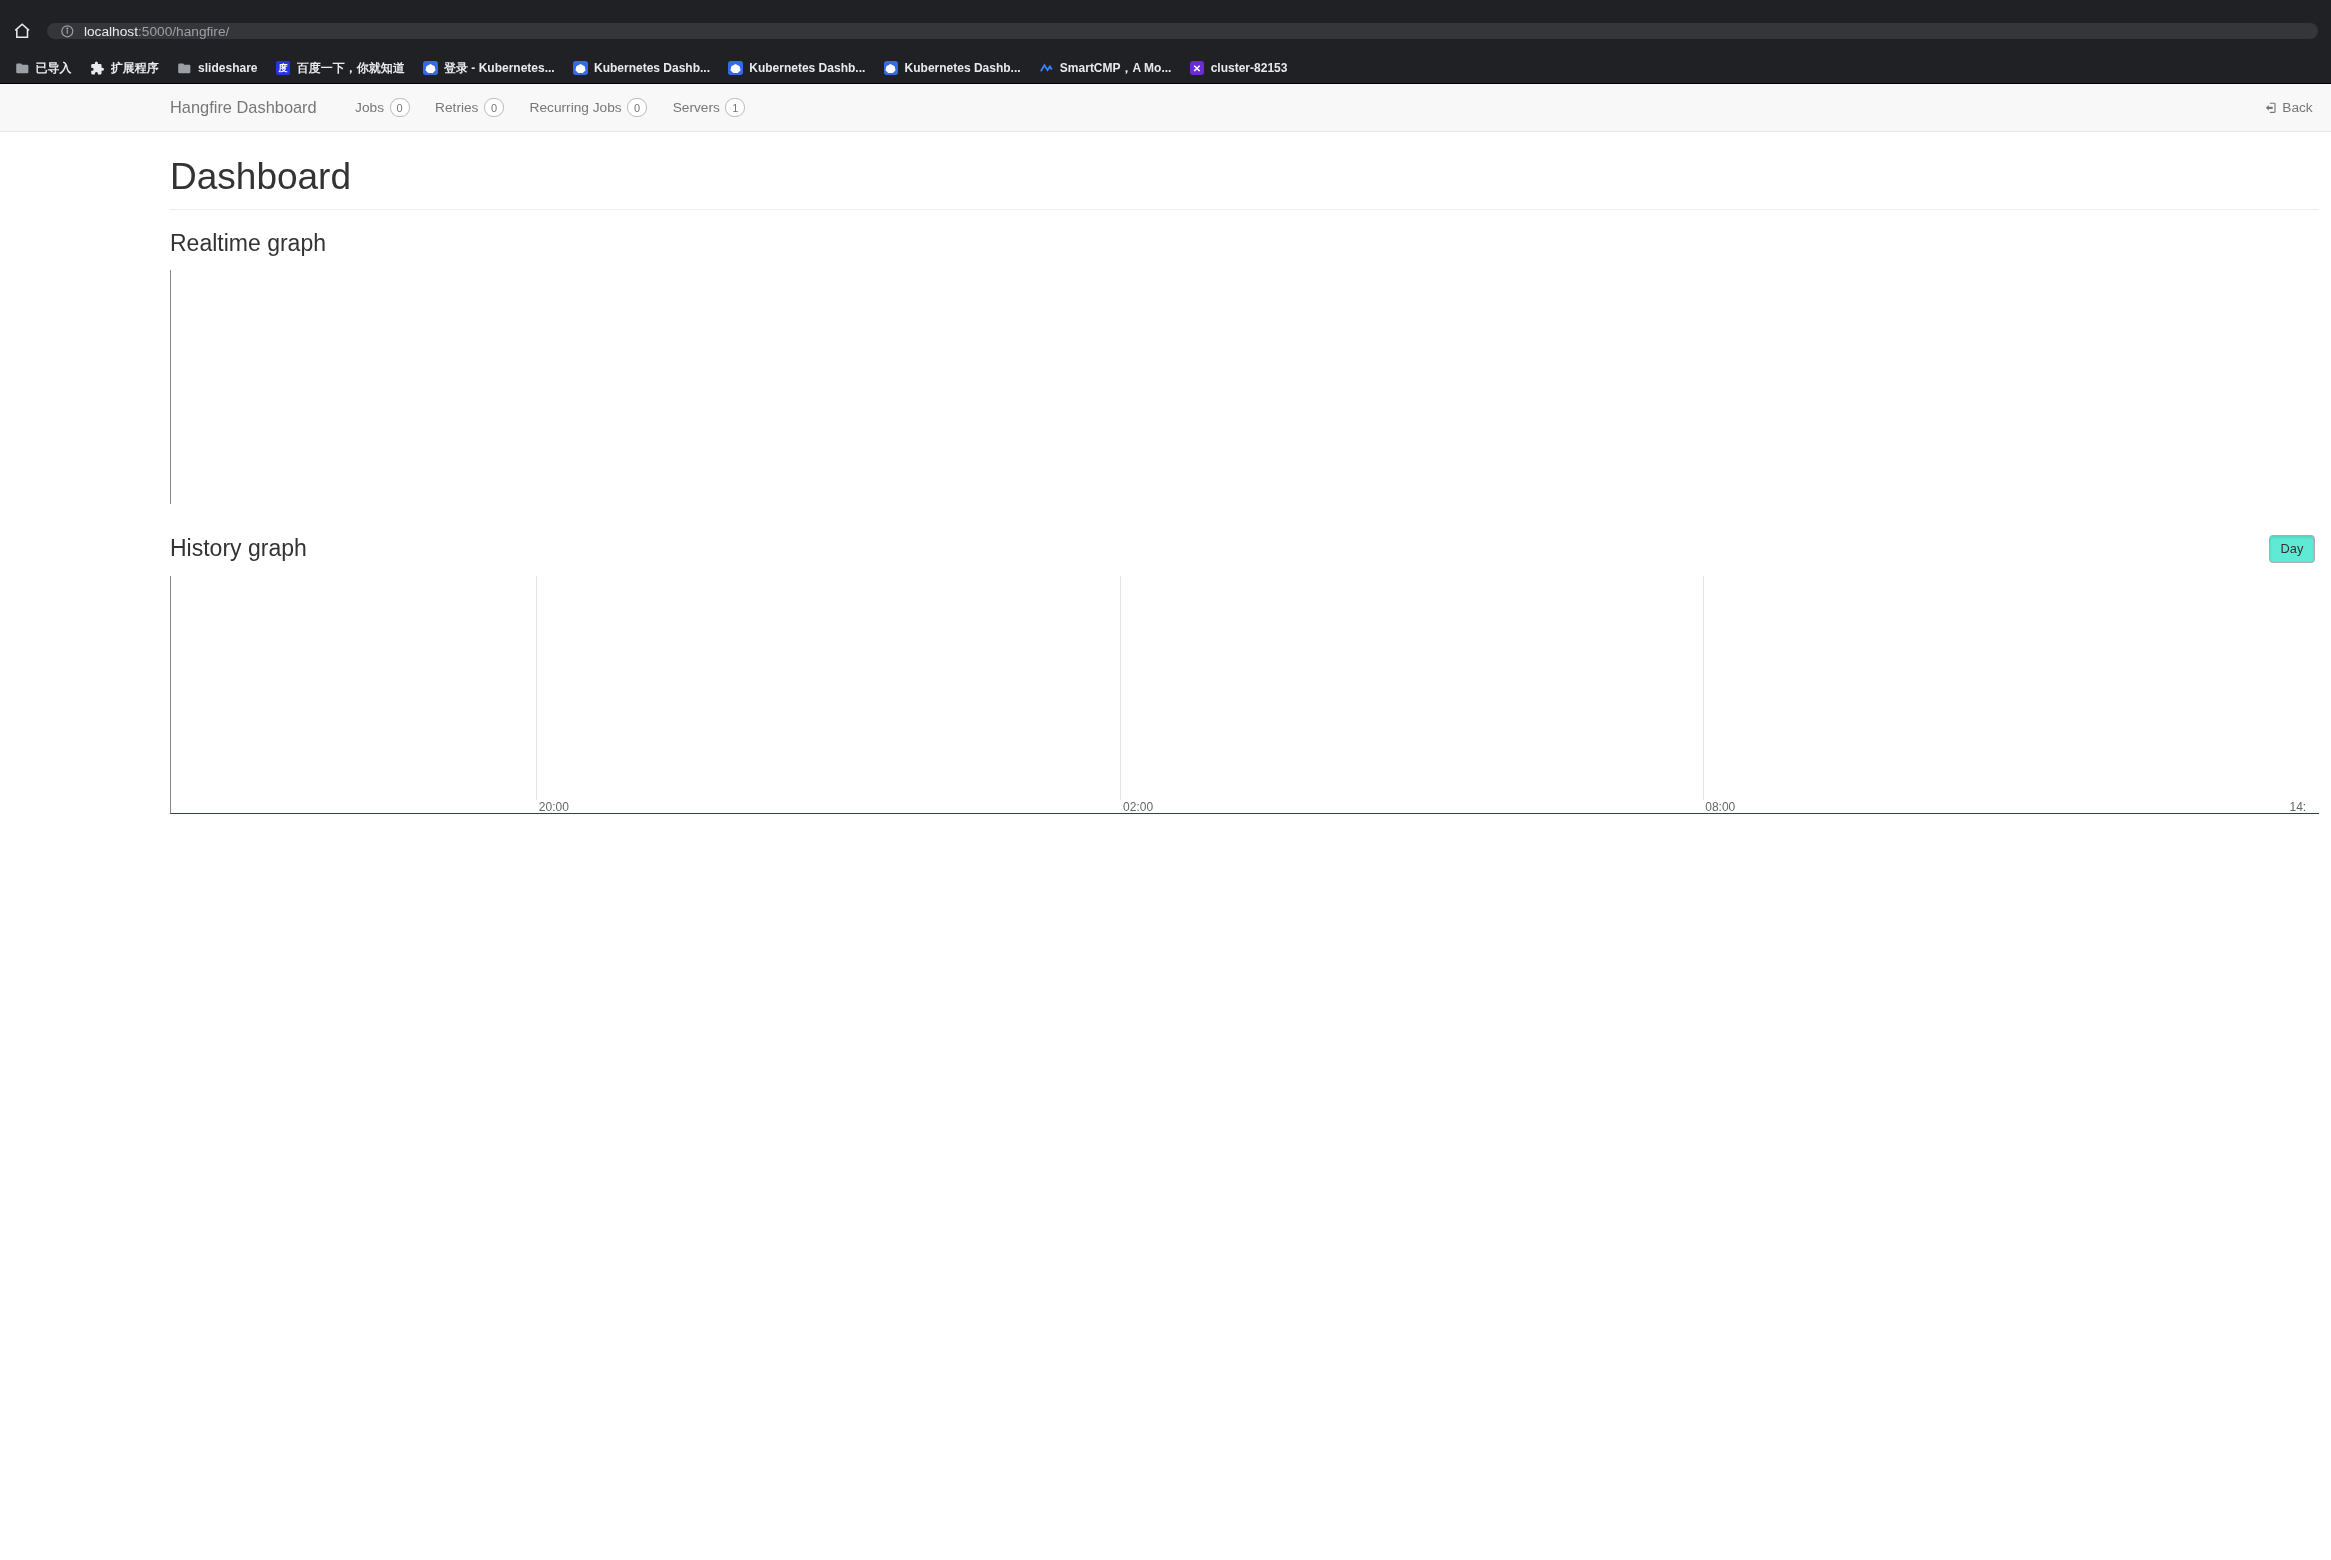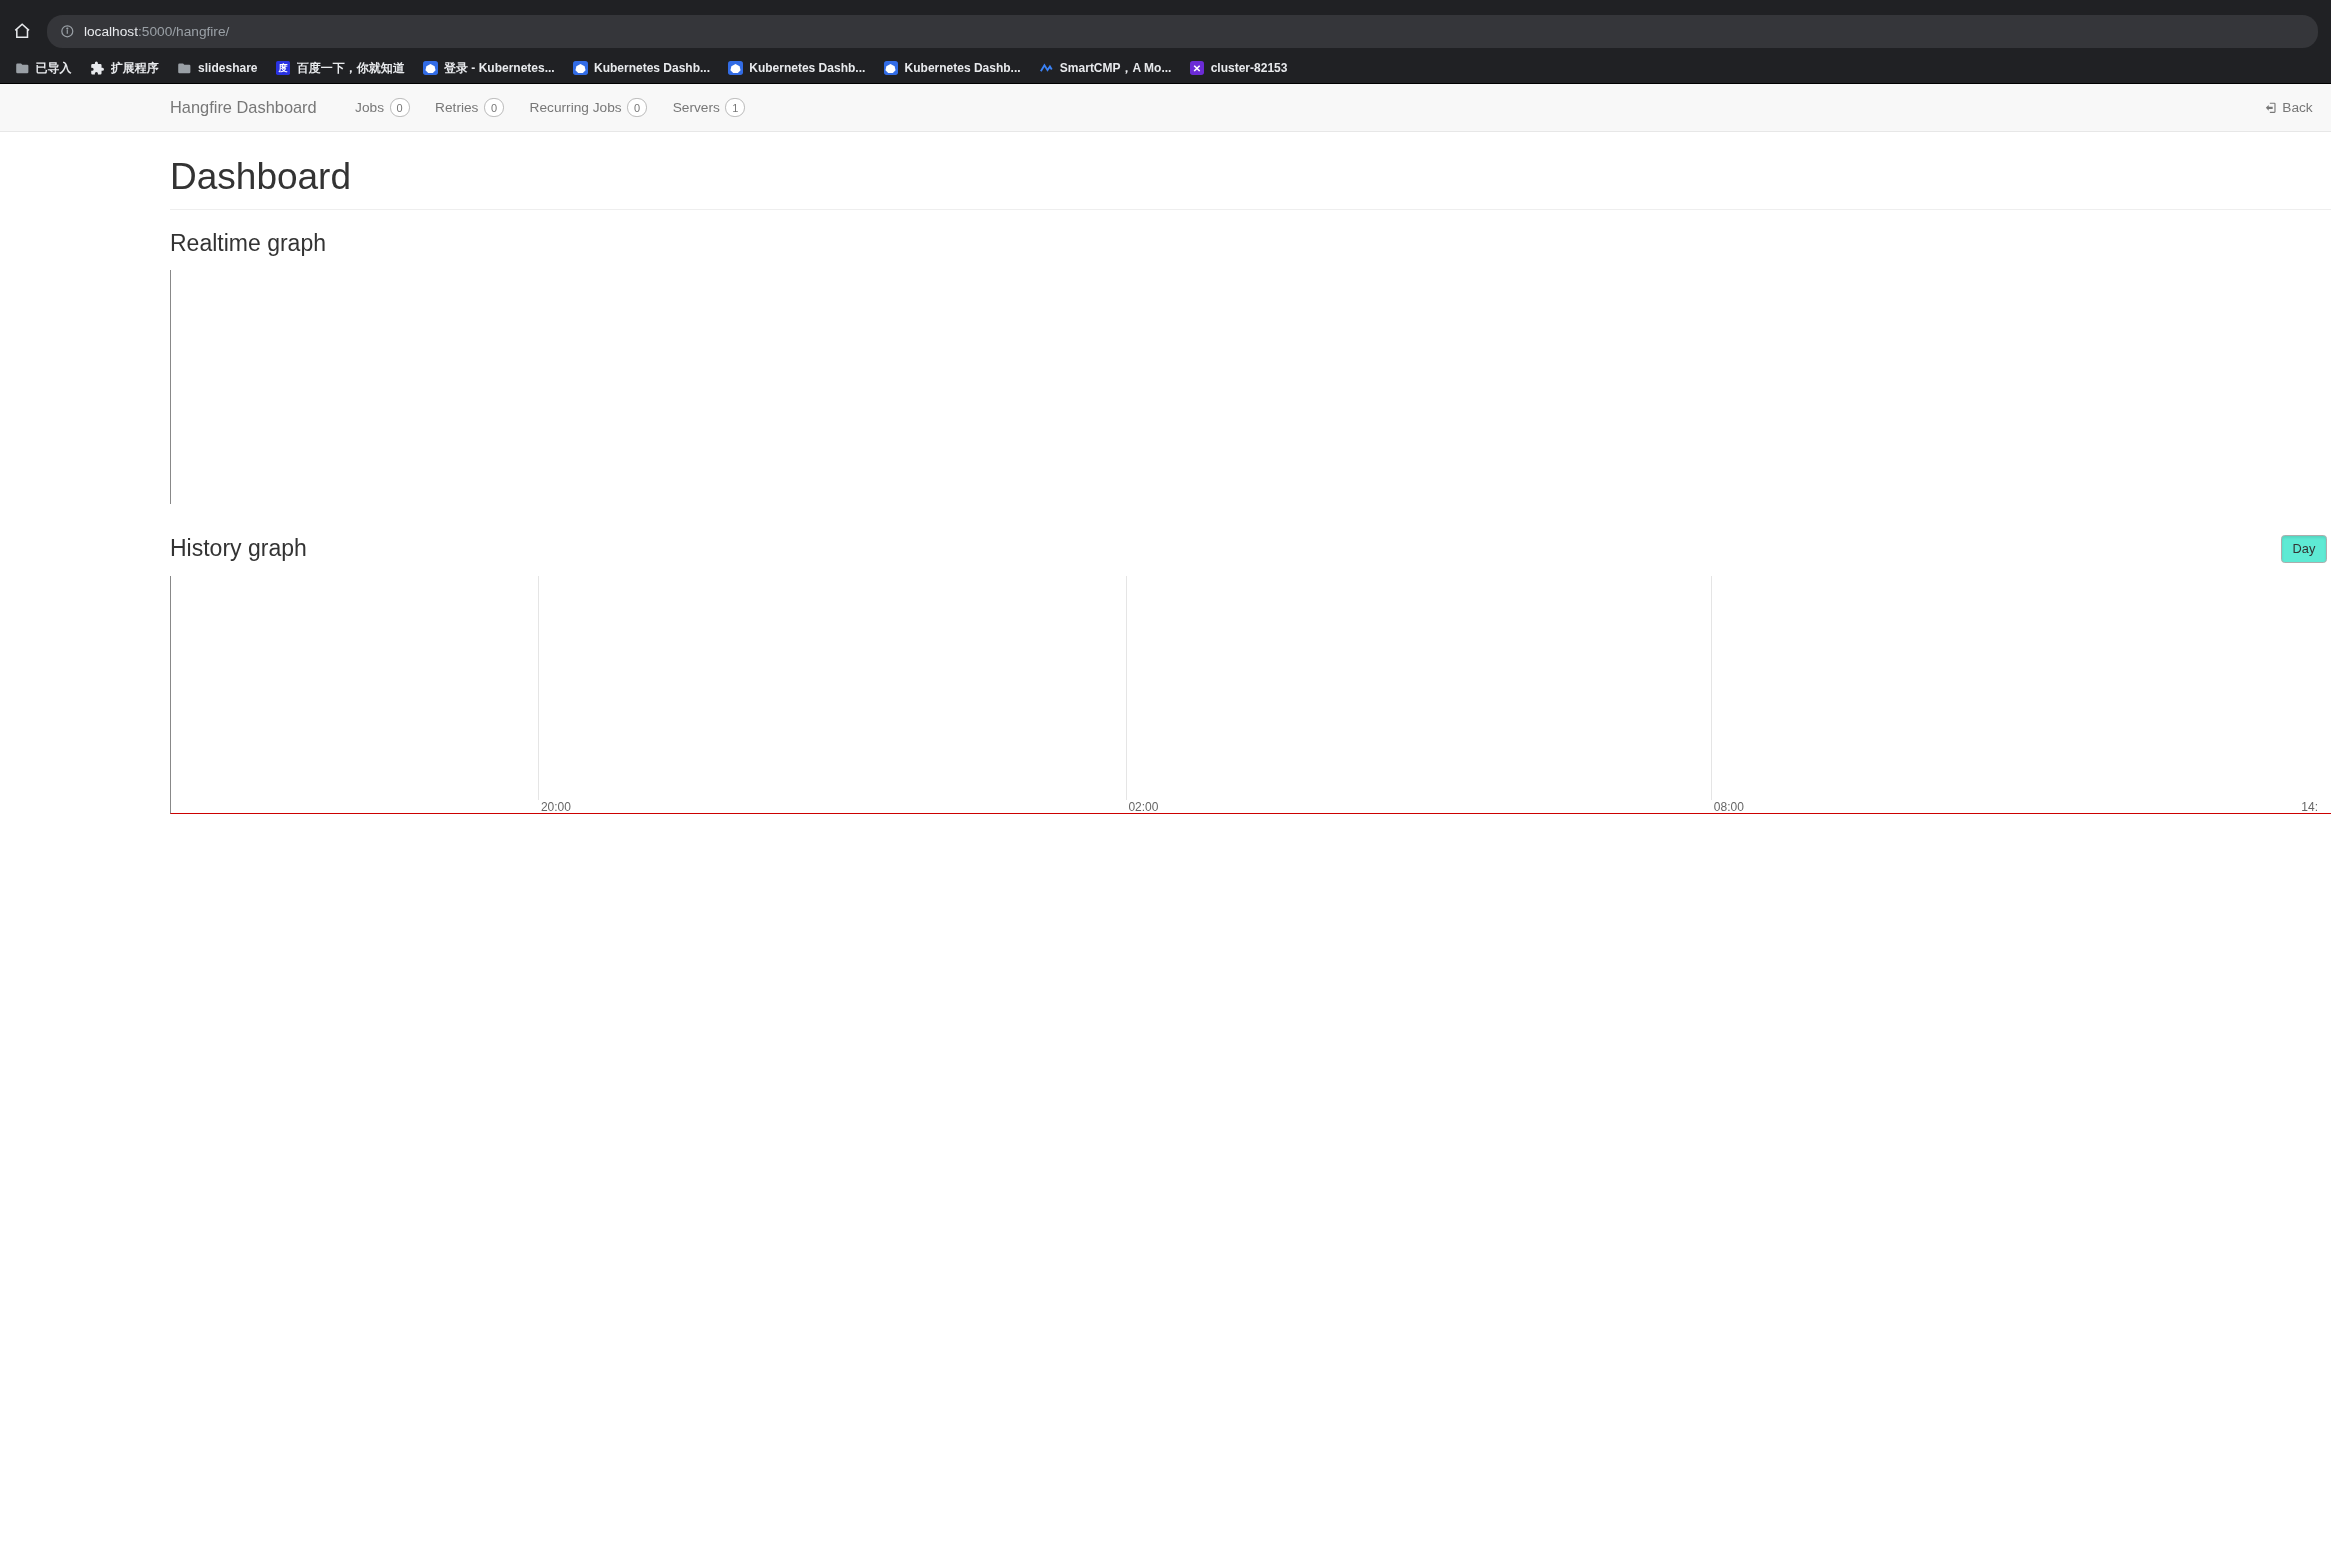--- a/index.html
+++ b/index.html
@@ -8,21 +8,21 @@
 
   
   .browser-top { background: #202124; height: 9.1px; }
   .omnibox-row {
     background: #202124; height: 44px; display: flex; align-items: center;
     padding: 0 12.8px; gap: 16.4px;
   }
   .home-icon { width: 18.3px; height: 18.3px; color: #e8eaed; display:flex; align-items:center; justify-content:center;}
   .home-icon svg { width: 18.3px; height: 18.3px; }
   .omnibox {
-    flex: 1; height: 33px; background: #35363a; border-radius: 15.5px;
+    flex: 1; height: 16px; background: #35363a; border-radius: 15.5px;
     display: flex; align-items: center; padding: 0 12.8px; gap: 9.1px;
     color: #9aa0a6; font-size: 13.7px;
   }
   .omnibox .info-icon { width:14.6px; height:14.6px; display:flex; align-items:center; justify-content:center; }
   .omnibox .addr .host { color: #e8eaed; }
   .omnibox .addr .path { color: #9aa0a6; }
 
   .bookmarks {
     background: #202124; height: 31px; display: flex; align-items: center;
     padding: 0 7.3px; gap: 3.7px; border-bottom: 0.9px solid #000;
@@ -52,21 +52,21 @@
   .hf-nav-item { display:flex; align-items:center; gap:5.5px; padding: 0 12.8px; height:100%; cursor:pointer; color:#777; }
   .hf-nav-item .badge {
     display:inline-flex; align-items:center; justify-content:center;
     min-width:20px; height:18.3px; padding:0 5.5px;
     border:0.9px solid #bbb; border-radius:9.1px; font-size:11px; color:#777; background:#fff;
   }
   .hf-nav-spacer { flex:1; }
   .hf-back { display:flex; align-items:center; gap:5.5px; color:#777; cursor:pointer; }
   .hf-back svg { width:13.7px; height:13.7px; }
 
-  .content { padding-left:170px; padding-right: 0; padding-top: 24px; }
+  .content { padding-left:170px; padding-right: 12px; padding-top: 24px; }
   h1.page-title { font-size:37px; font-weight:500; color:#333; margin-bottom: 11px; }
   .hr { border-bottom:0.9px solid #eee; margin-bottom: 20px; margin-right: 0px;}
   h3.section-title { font-size:23px; font-weight:500; color:#333; }
 
   .section-head-row { display:flex; align-items:center; justify-content:space-between; padding-right:3.7px;}
   .btn-group { display:flex; }
   .range-btn {
     border:0.9px solid #ccc; background:#fff; color:#333; font-size:12.8px;
     padding:5.5px 11px; cursor:pointer;
   }

